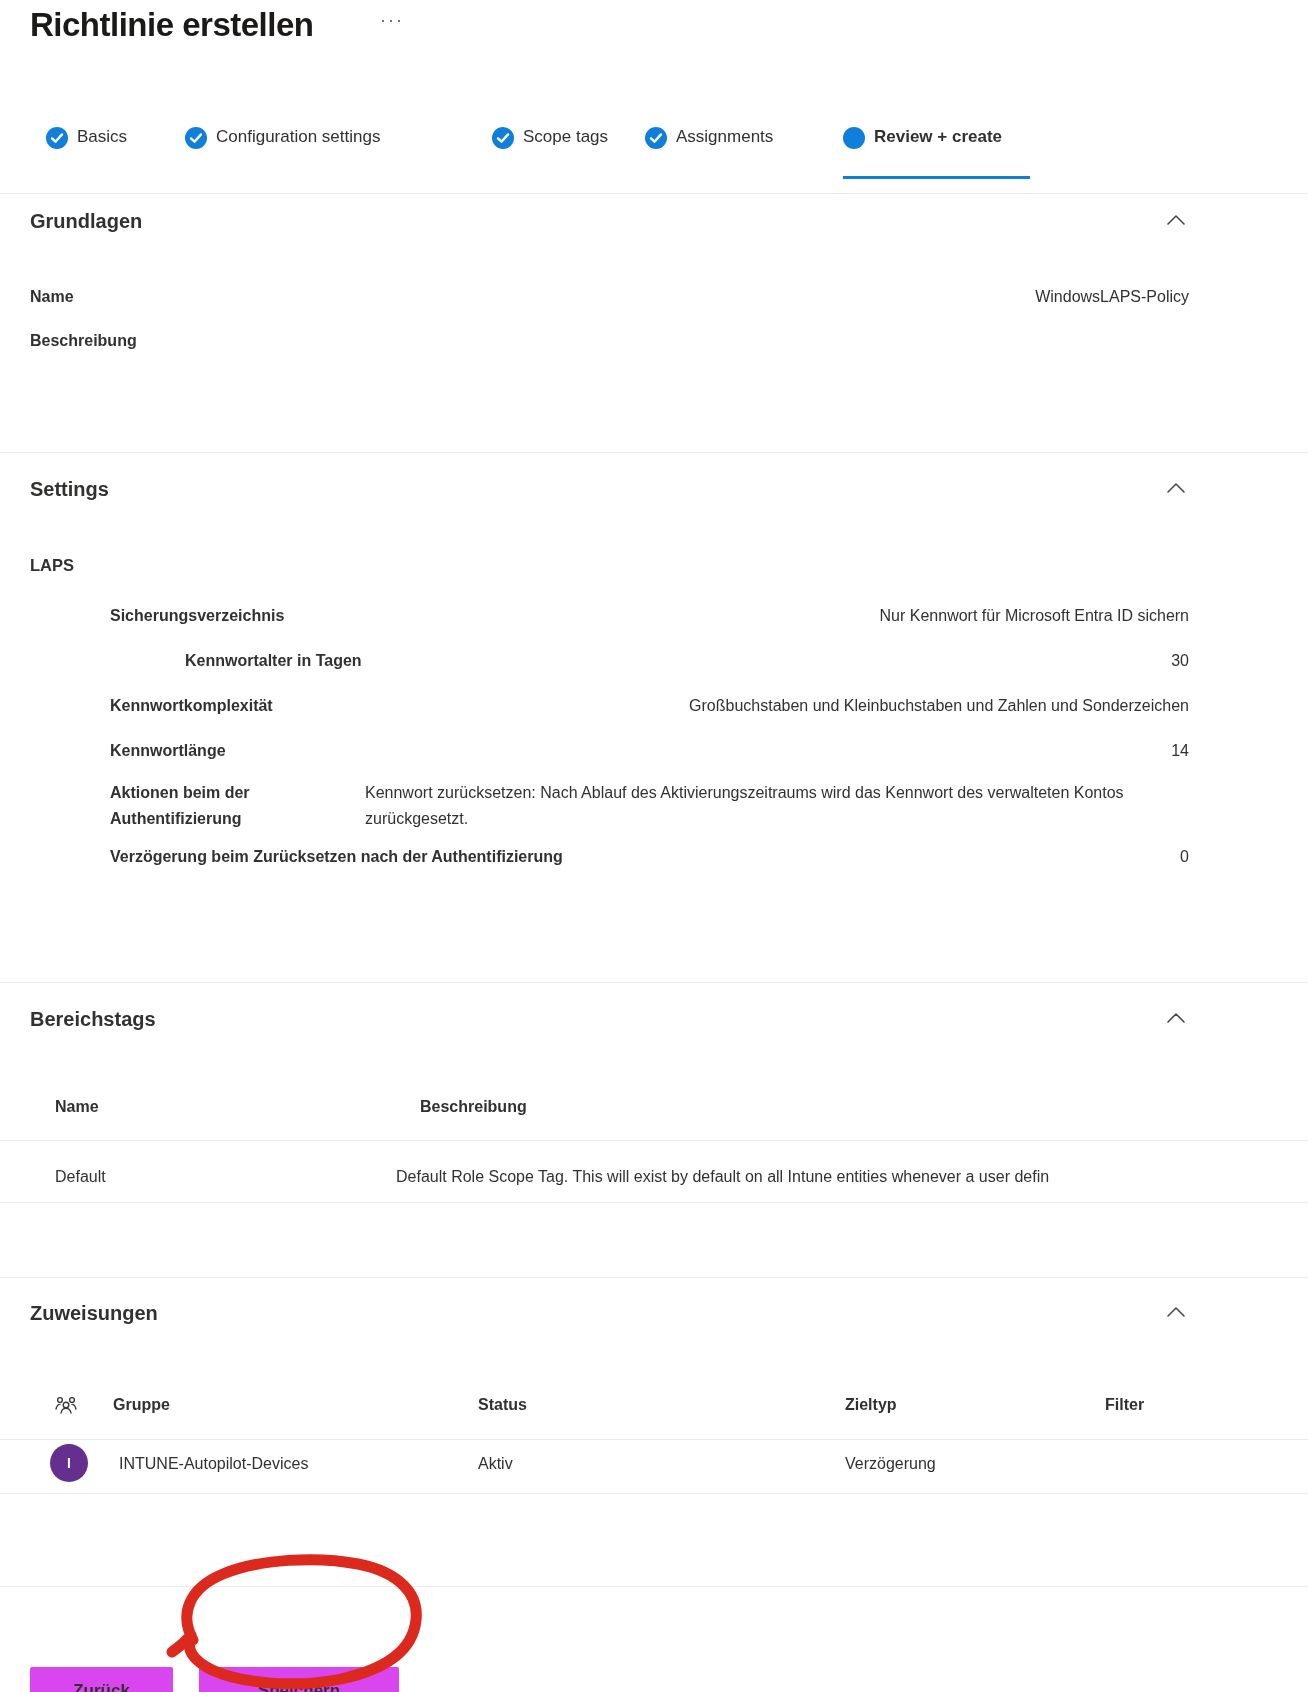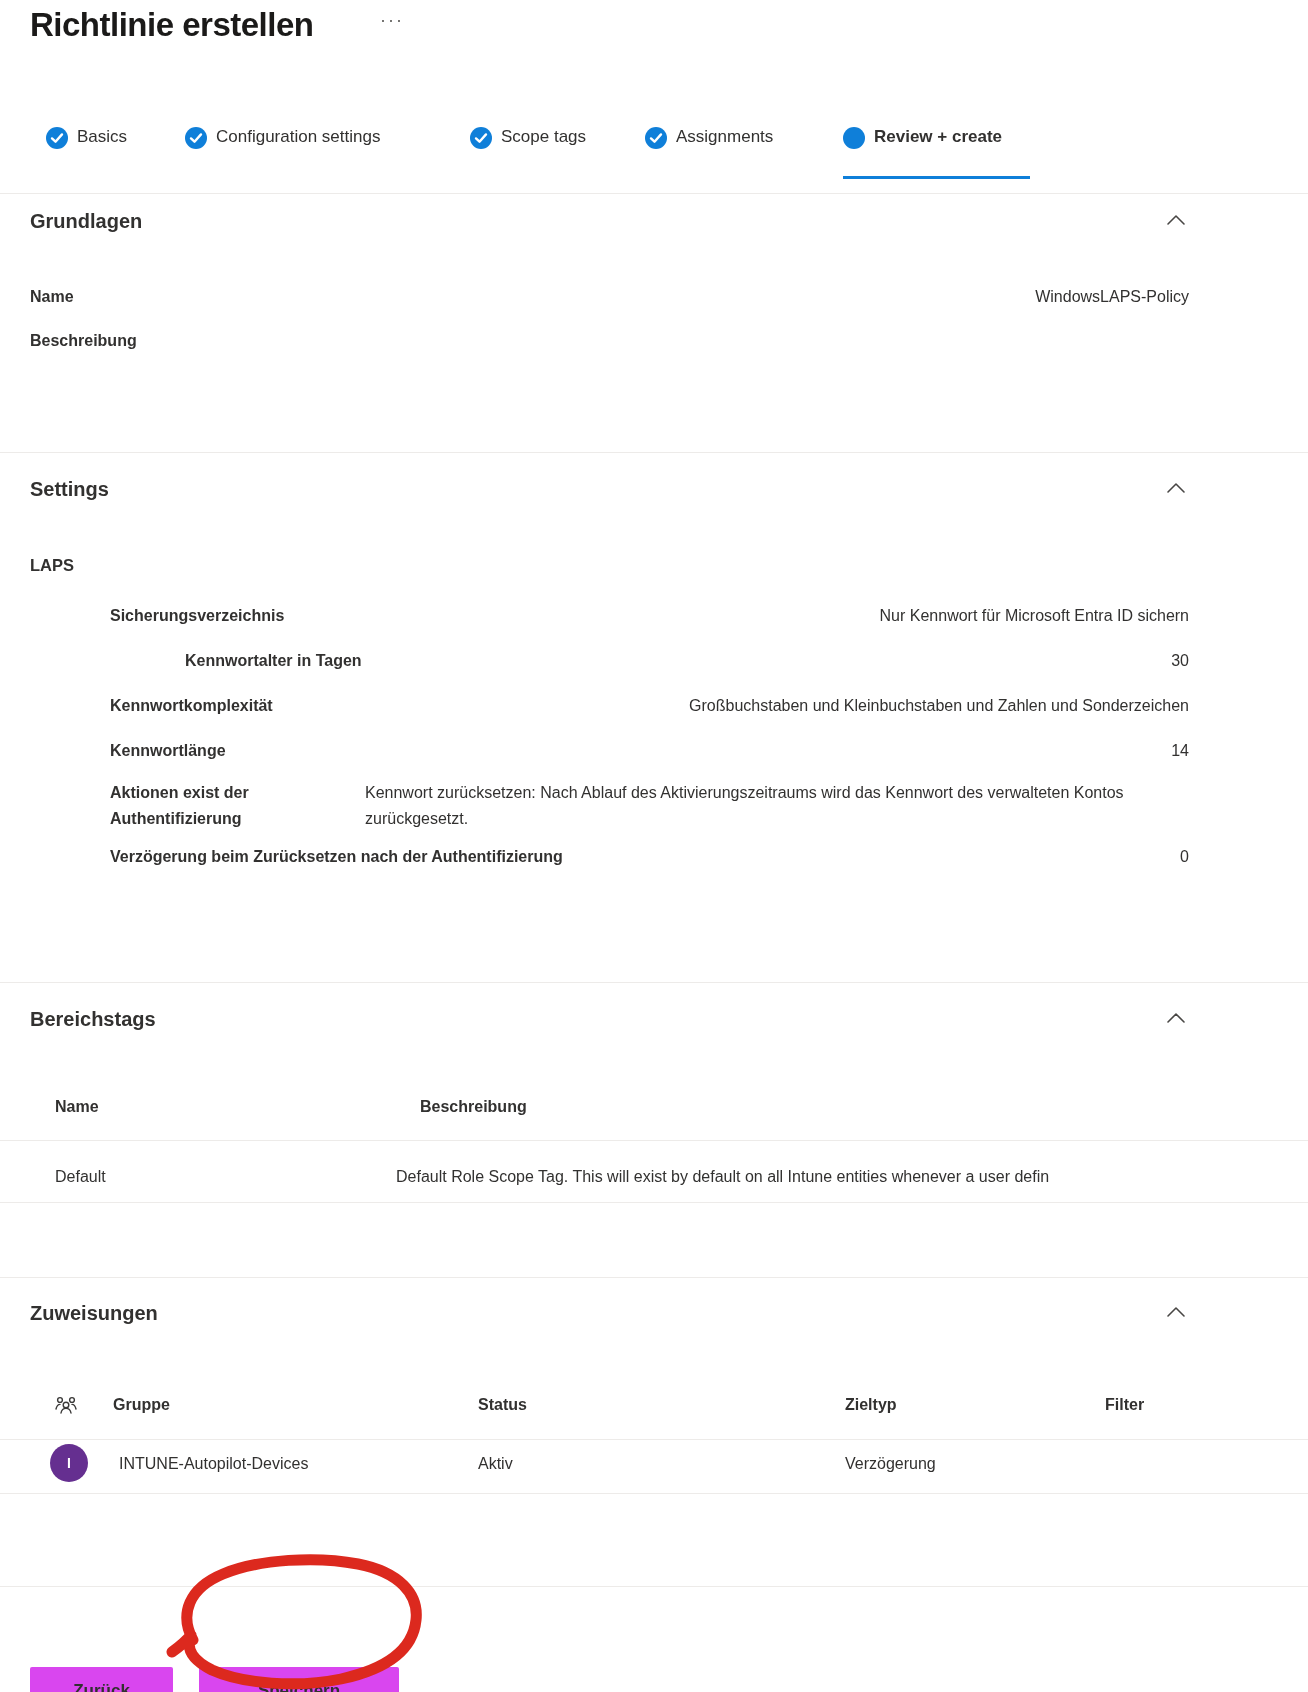--- a/index.html
+++ b/index.html
@@ -50,21 +50,21 @@
 </div>
 <div class="abs tab" style="left:185px;">
   <span class="stepicon">
     <svg viewBox="0 0 22 22" width="22" height="22">
         <circle cx="11" cy="11" r="11" fill="#0f7fd9"></circle>
         <path d="M6 11.4 L9.5 14.7 L16 7.4" stroke="#fff" stroke-width="2.4" fill="none" stroke-linecap="round" stroke-linejoin="round"></path>
       </svg>
   </span>
   <span>Configuration settings</span>
 </div>
-<div class="abs tab" style="left:470px;">
+<div class="abs tab" style="left:492px;">
   <span class="stepicon">
     <svg viewBox="0 0 22 22" width="22" height="22">
         <circle cx="11" cy="11" r="11" fill="#0f7fd9"></circle>
         <path d="M6 11.4 L9.5 14.7 L16 7.4" stroke="#fff" stroke-width="2.4" fill="none" stroke-linecap="round" stroke-linejoin="round"></path>
       </svg>
   </span>
   <span>Scope tags</span>
 </div>
 <div class="abs tab" style="left:645px;">
   <span class="stepicon">
@@ -112,21 +112,21 @@
 
 <div class="abs lbl" style="left:185px;top:652px;">Kennwortalter in Tagen</div>
 <div class="abs val val-right" style="top:652px;">30</div>
 
 <div class="abs lbl" style="left:110px;top:697px;">Kennwortkomplexität</div>
 <div class="abs val val-right" style="top:697px;">Großbuchstaben und Kleinbuchstaben und Zahlen und Sonderzeichen</div>
 
 <div class="abs lbl" style="left:110px;top:742px;">Kennwortlänge</div>
 <div class="abs val val-right" style="top:742px;">14</div>
 
-<div class="abs lbl" style="left:110px;top:780px;width:190px;line-height:26px;">Aktionen exist der Authentifizierung</div>
+<div class="abs lbl" style="left:110px;top:780px;width:190px;line-height:26px;">Aktionen beim der Authentifizierung</div>
 <div class="abs val" style="left:365px;top:780px;width:824px;line-height:26px;">Kennwort zurücksetzen: Nach Ablauf des Aktivierungszeitraums wird das Kennwort des verwalteten Kontos zurückgesetzt.</div>
 
 <div class="abs lbl" style="left:110px;top:848px;">Verzögerung beim Zurücksetzen nach der Authentifizierung</div>
 <div class="abs val val-right" style="top:848px;">0</div>
 
 <div class="abs divider" style="top:982px;"></div>
 
 <div class="abs section-heading" style="top:1008px;">Bereichstags</div>
 <div class="abs chevron" style="top:1006px;">
   <svg viewBox="0 0 26 26" width="26" height="26">

